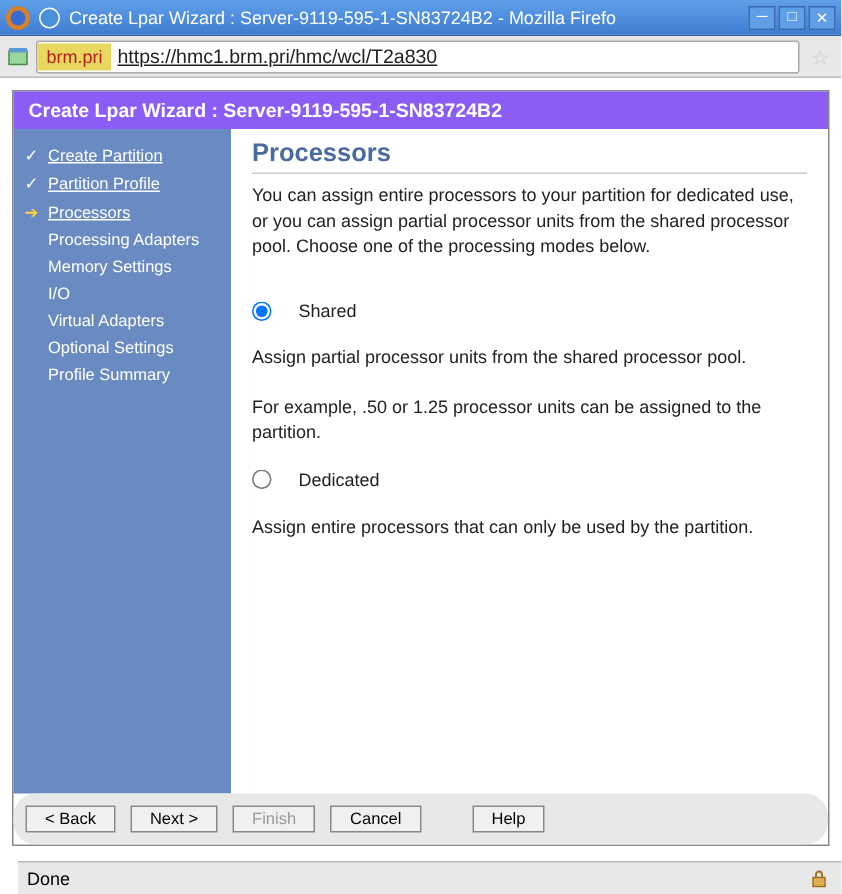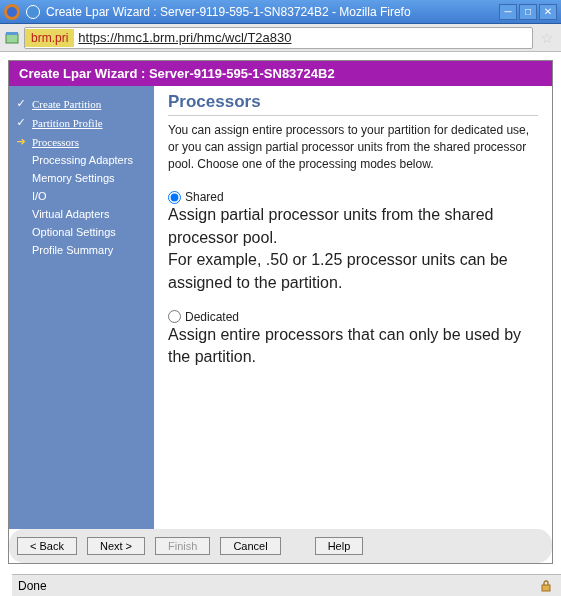--- a/index.html
+++ b/index.html
@@ -100,21 +100,21 @@
     height: 520px;
   }
   .wizard-frame {
     border: 1px solid #888;
     background: #fff;
     height: 100%;
     display: flex;
     flex-direction: column;
   }
   .wizard-header {
-    background: #a21caf;
+    background: #8b5cf6;
     color: #fff;
     font-weight: bold;
     font-size: 13px;
     padding: 5px 10px;
   }
   .wizard-body {
     display: flex;
     flex: 1;
     min-height: 0;
   }
@@ -134,21 +134,20 @@
   .sidebar-item .indicator {
     width: 12px;
     display: inline-block;
     text-align: center;
     color: #fff;
   }
   .sidebar-item.completed a,
   .sidebar-item.current a {
     text-decoration: underline;
     color: #fff;
-    font-family: Liberation Serif, serif;
   }
   .sidebar-item.future span.label {
     color: #fff;
     padding-left: 17px;
   }
   .sidebar-item.current .indicator { color: #ffd040; }
   .sidebar-item a { color: #fff; cursor: pointer; }
   .main-panel {
     flex: 1;
     padding: 6px 14px;
@@ -158,34 +157,34 @@
     color: #4a6aa0;
     font-size: 17px;
     font-weight: bold;
     margin: 0 0 6px 0;
     border-bottom: 1px solid #ccc;
     padding-bottom: 3px;
   }
   .description {
     font-size: 12px;
     line-height: 1.4;
-    margin-bottom: 18px;
+    margin-bottom: 28px;
   }
   .option-group { margin-bottom: 16px; }
   .radio-row {
     display: flex;
     align-items: center;
-    gap: 4px;
+    gap: 18px;
     font-size: 12px;
   }
   .radio-row input { margin: 0; }
   .option-desc {
-    font-size: 16px;
+    font-size: 12px;
     line-height: 1.4;
-    margin-top: 0;
+    margin-top: 16px;
   }
   .button-bar {
     padding: 8px;
     background: #e8e8e8;
     display: flex;
     gap: 10px;
     align-items: center;
     border-radius: 15px;
   }
   .button-bar button {

